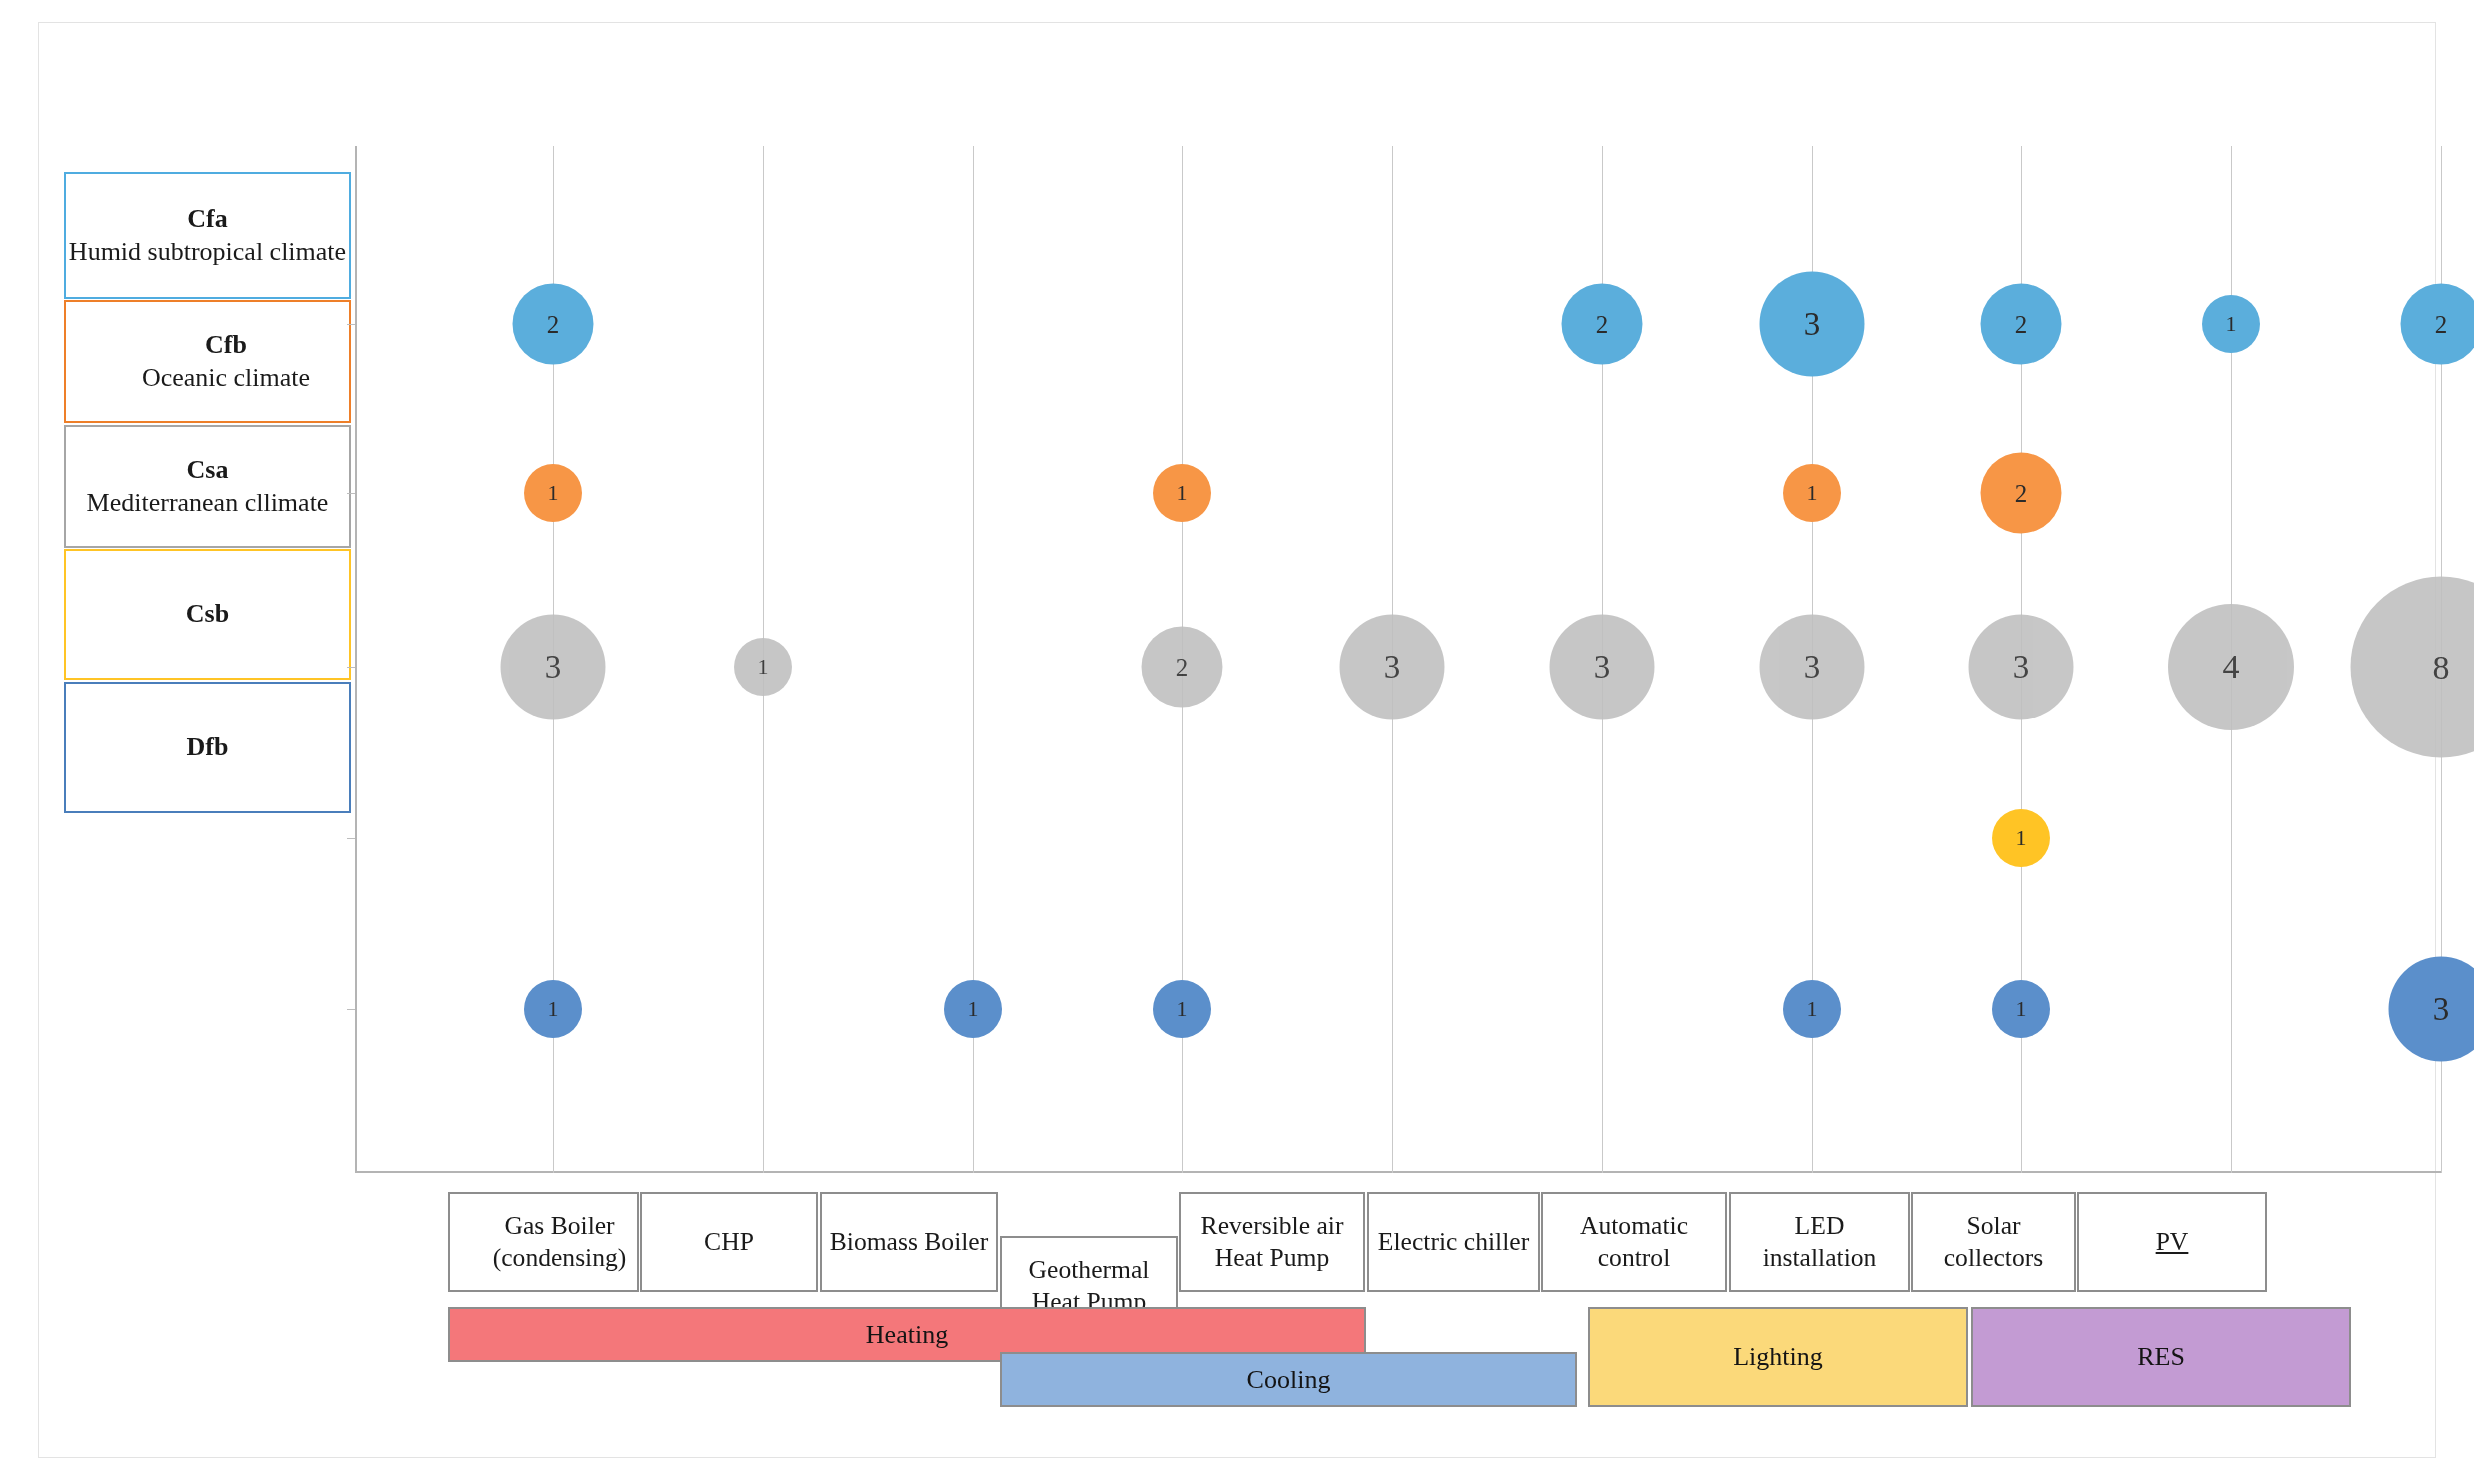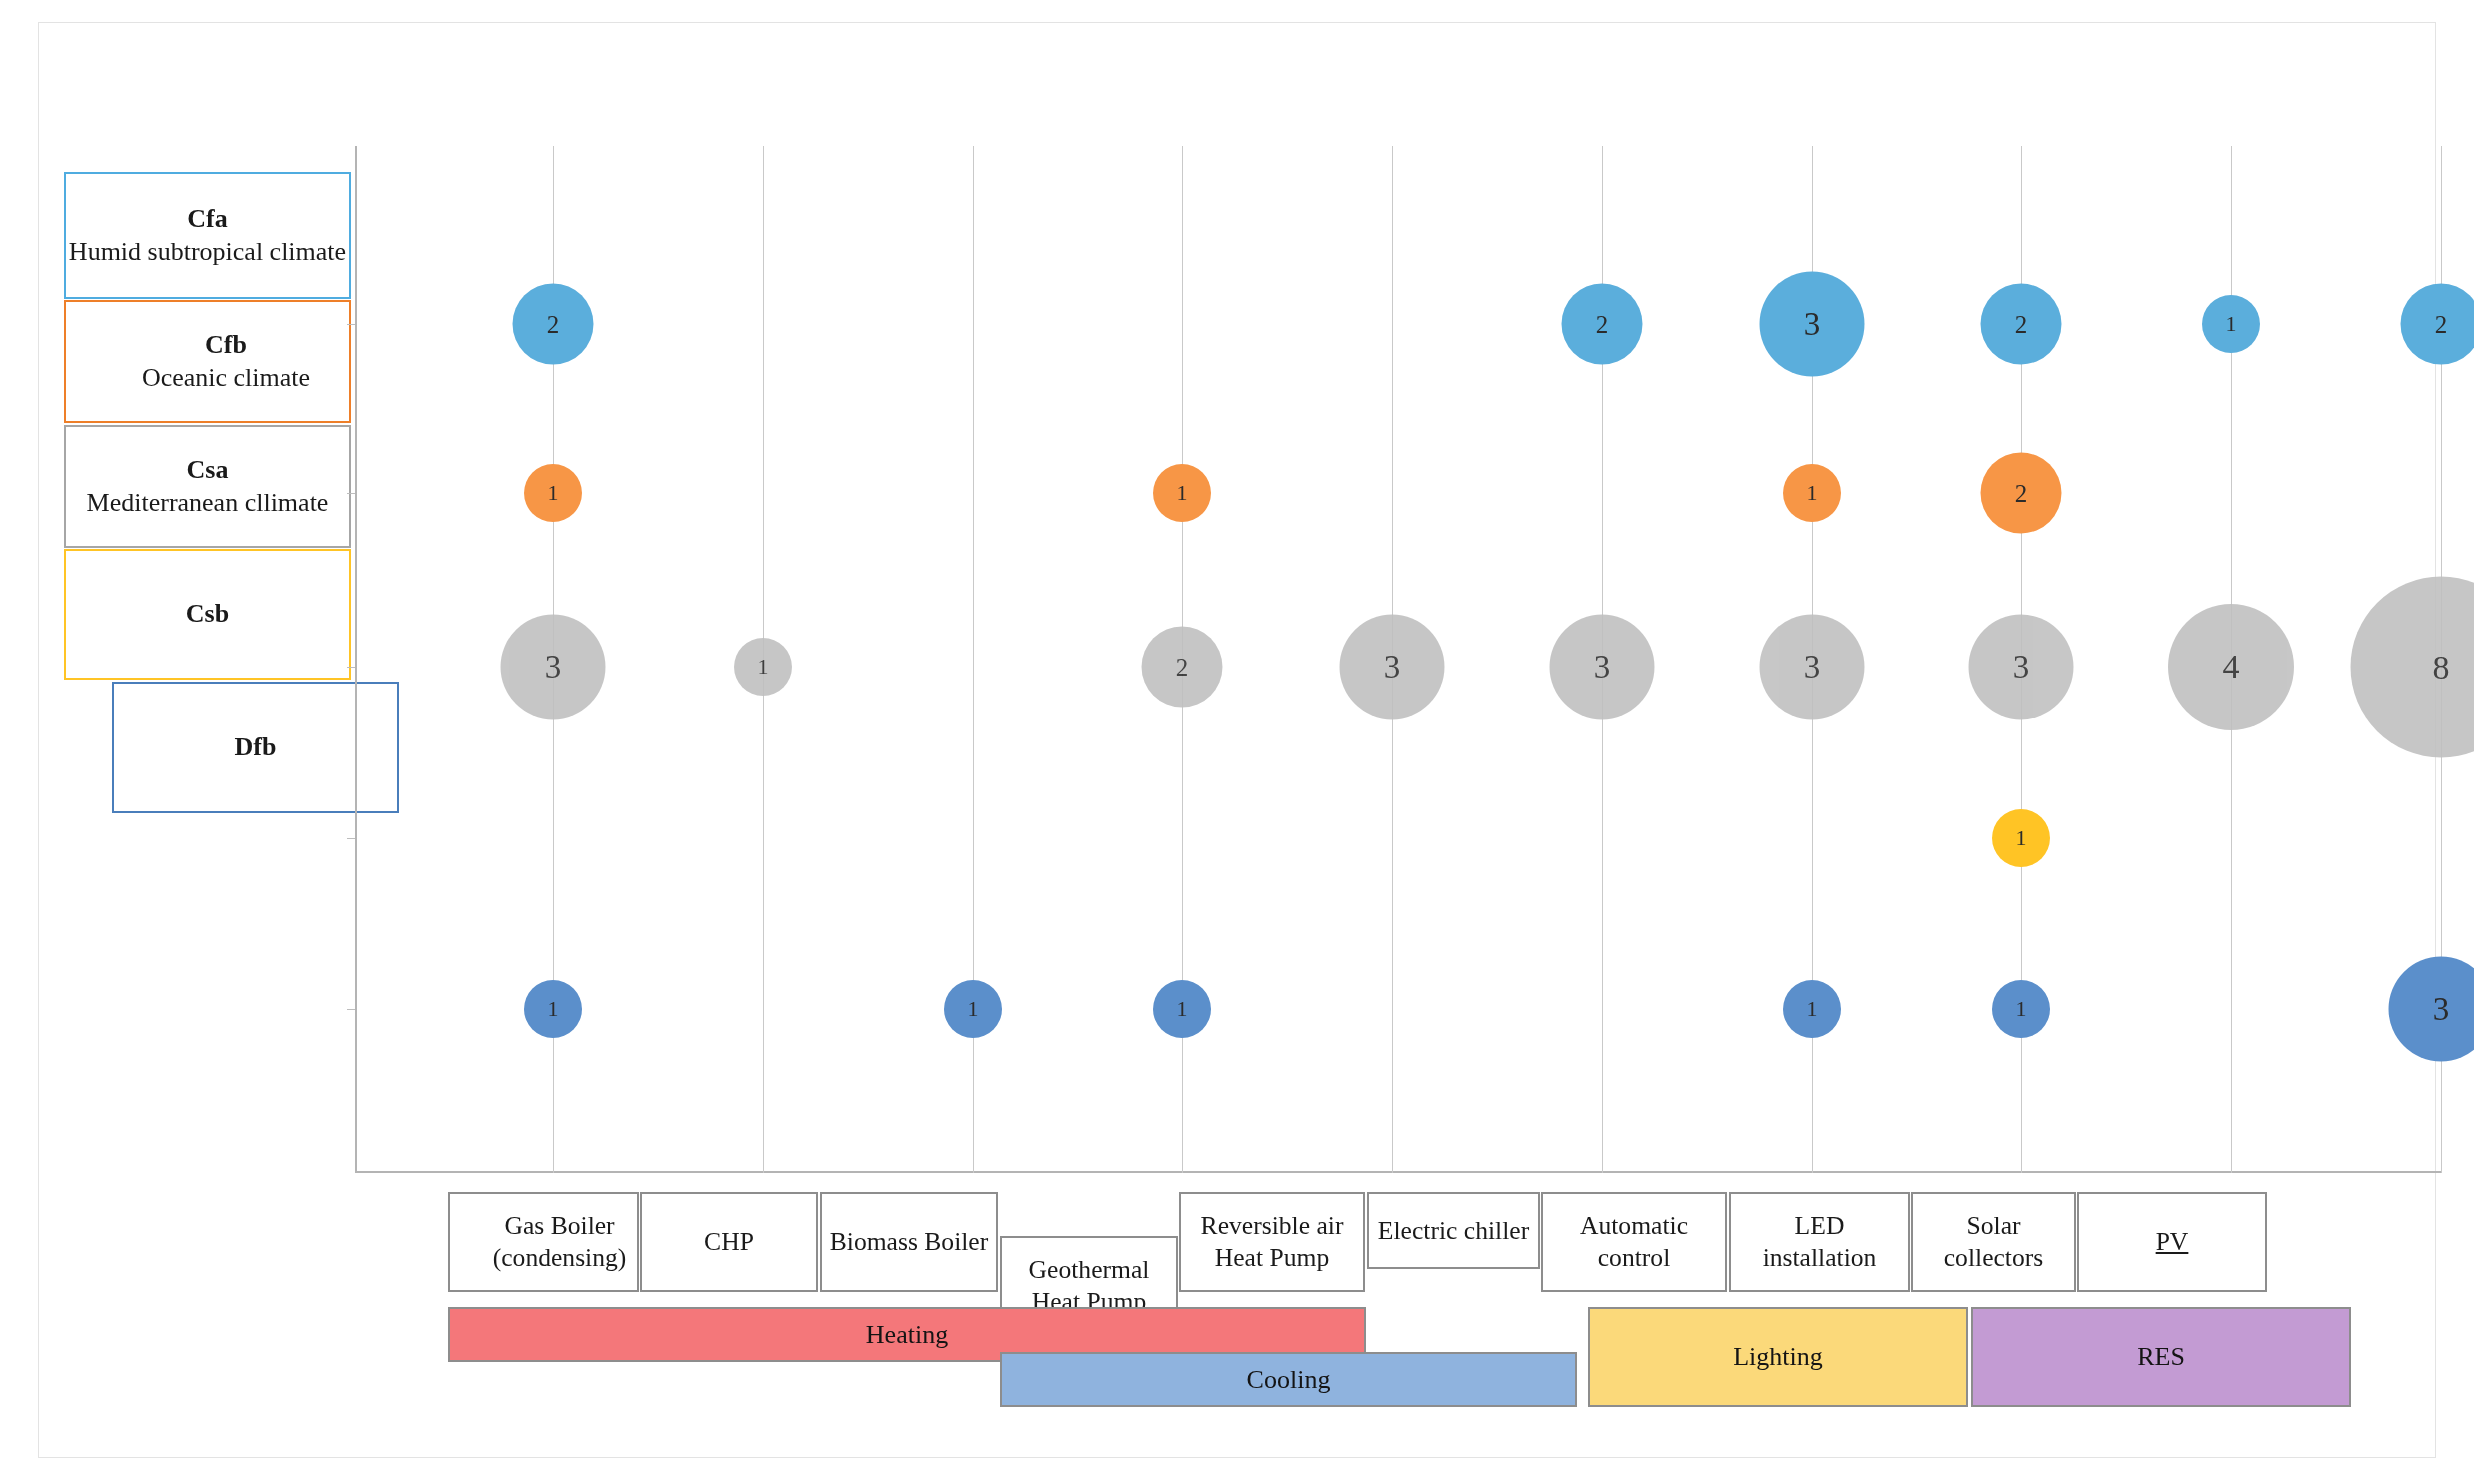--- a/index.html
+++ b/index.html
@@ -133,21 +133,21 @@
         <span class="code">Cfb</span>
         <span class="desc">Oceanic climate</span>
       </div>
       <div class="climate-box" style="top: 425px; height: 123px; border-color: rgb(166, 166, 166);">
         <span class="code">Csa</span>
         <span class="desc">Mediterranean cllimate</span>
       </div>
       <div class="climate-box" style="top: 549px; height: 131px; border-color: rgb(255, 196, 37);">
         <span class="code">Csb</span>
       </div>
-      <div class="climate-box" style="top: 682px; height: 131px; border-color: rgb(74, 126, 187); margin-left: 48px;">
+      <div class="climate-box" style="top: 682px; height: 131px; border-color: rgb(74, 126, 187);">
         <span class="code">Dfb</span>
       </div>
     </div>
 
   <div id="plot">
     <div id="axis-left"></div>
     <div id="axis-bottom"></div>
     <div id="gridlines">
         <div class="gridline" style="left: 198px;"></div>
         <div class="gridline" style="left: 408px;"></div>
@@ -196,21 +196,21 @@
         <div class="bubble" style="left: 2086px; top: 863px; width: 105px; height: 105px; background: rgb(91, 143, 203); font-size: 33px;">3</div>
       </div>
   </div>
 
   <div id="x-categories">
       <div class="cat-box" style="left: 448px; width: 191px; top: 1192px; height: 100px; padding-left: 36px;">Gas Boiler (condensing)</div>
       <div class="cat-box" style="left: 640px; width: 178px; top: 1192px; height: 100px;">CHP</div>
       <div class="cat-box" style="left: 820px; width: 178px; top: 1192px; height: 100px;">Biomass Boiler</div>
       <div class="cat-box" style="left: 1000px; width: 178px; top: 1192px; height: 100px; margin-top: 44px;">Geothermal Heat Pump</div>
       <div class="cat-box" style="left: 1179px; width: 186px; top: 1192px; height: 100px;">Reversible air Heat Pump</div>
-      <div class="cat-box" style="left: 1367px; width: 173px; top: 1192px; height: 77px;">Electric chiller</div>
+      <div class="cat-box" style="left: 1367px; width: 173px; top: 1192px; height: 100px;">Electric chiller</div>
       <div class="cat-box" style="left: 1541px; width: 186px; top: 1192px; height: 100px;">Automatic control</div>
       <div class="cat-box" style="left: 1729px; width: 181px; top: 1192px; height: 100px;">LED installation</div>
       <div class="cat-box" style="left: 1911px; width: 165px; top: 1192px; height: 100px;">Solar collectors</div>
       <div class="cat-box" style="left: 2077px; width: 190px; top: 1192px; height: 100px; text-decoration: underline;">PV</div>
     </div>
 
   <div id="group-bars">
       <div class="group-bar" style="left: 448px; top: 1307px; width: 918px; height: 55px; background: rgb(244, 119, 122); z-index: 2;">Heating</div>
       <div class="group-bar" style="left: 1000px; top: 1352px; width: 577px; height: 55px; background: rgb(143, 179, 222); z-index: 5;">Cooling</div>
       <div class="group-bar" style="left: 1588px; top: 1307px; width: 380px; height: 100px; background: rgb(251, 217, 122); z-index: 2;">Lighting</div>

